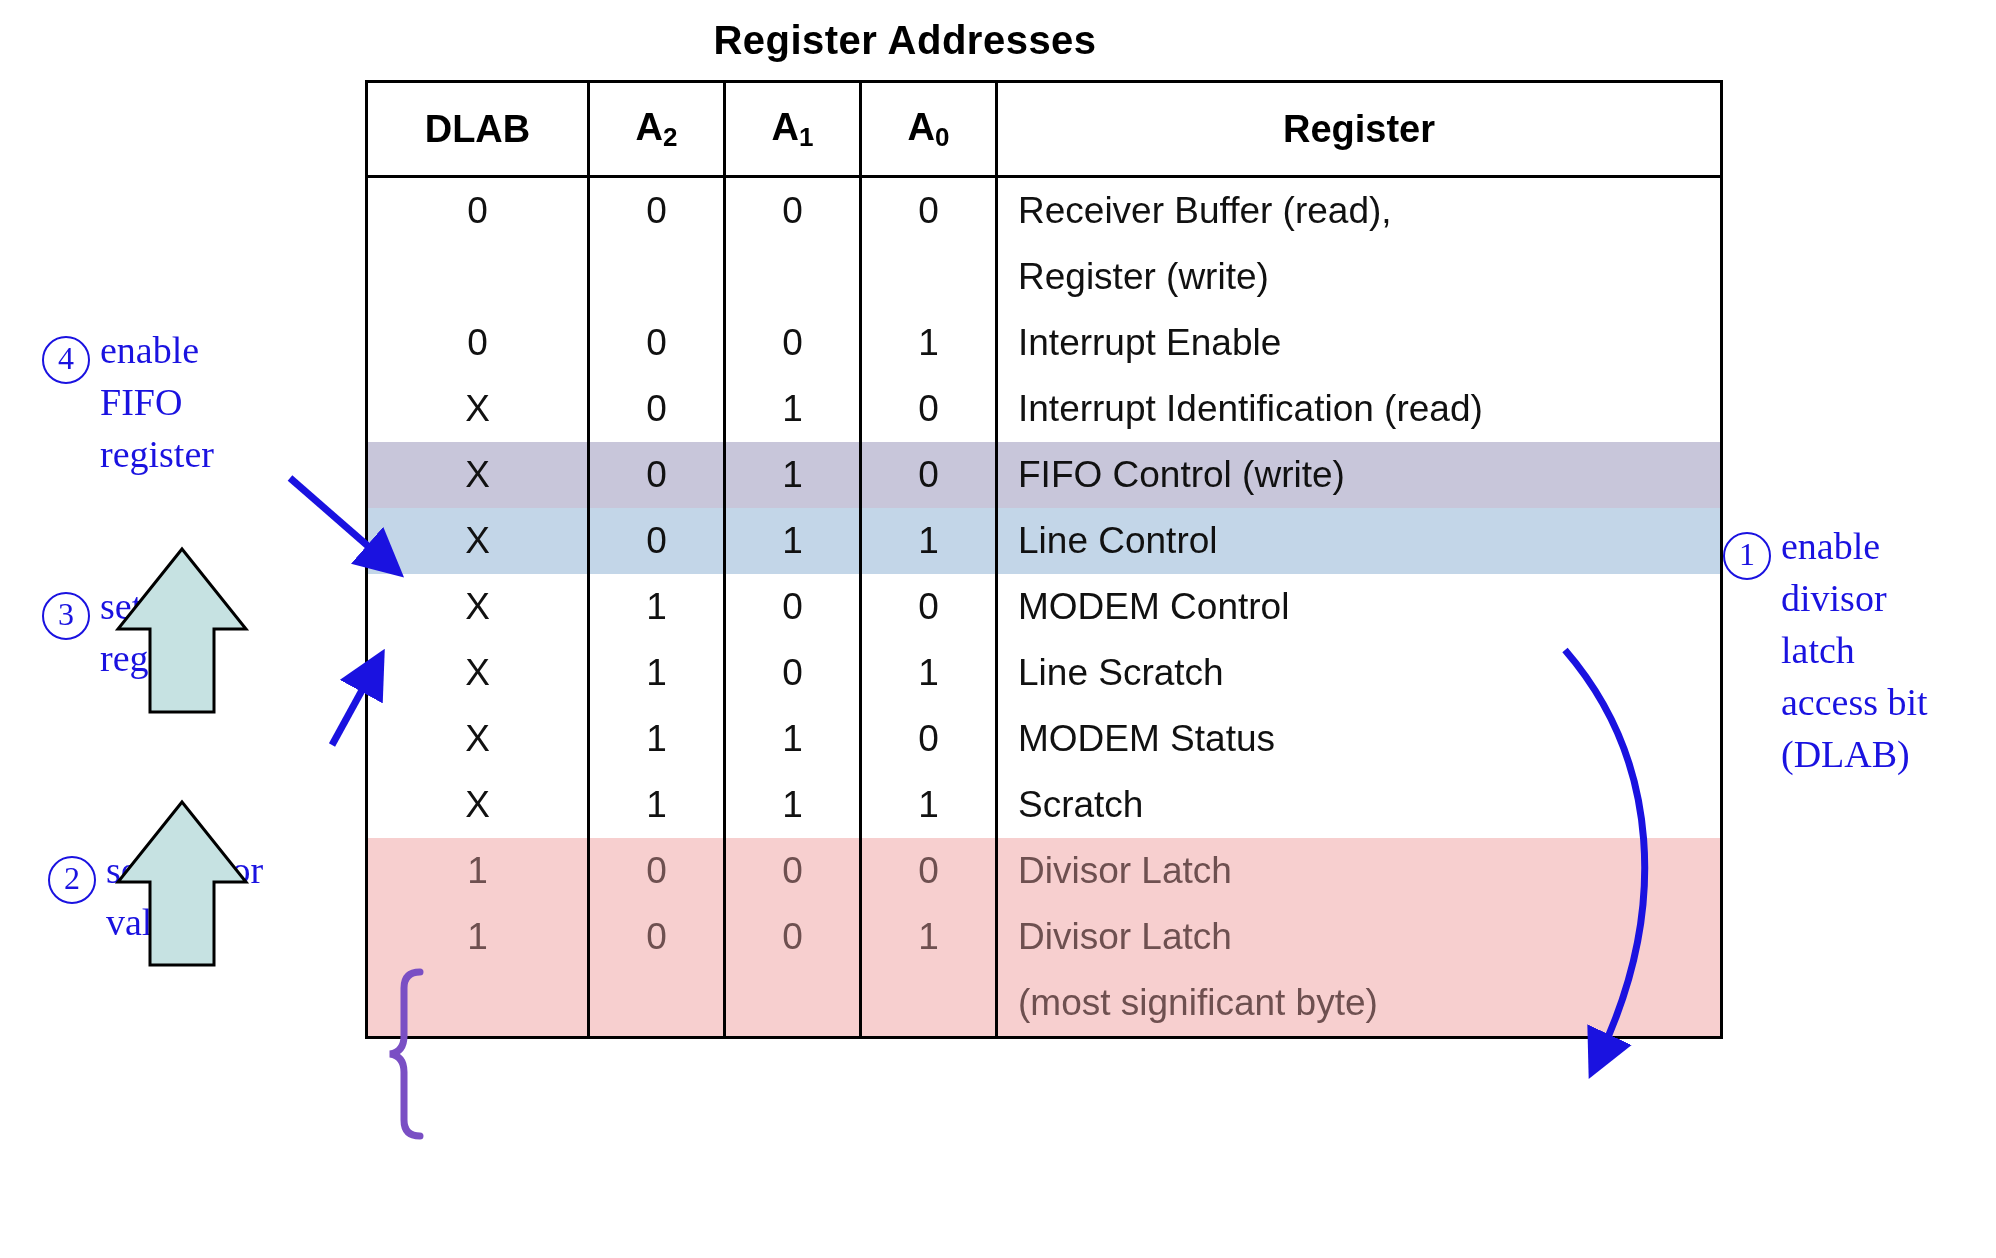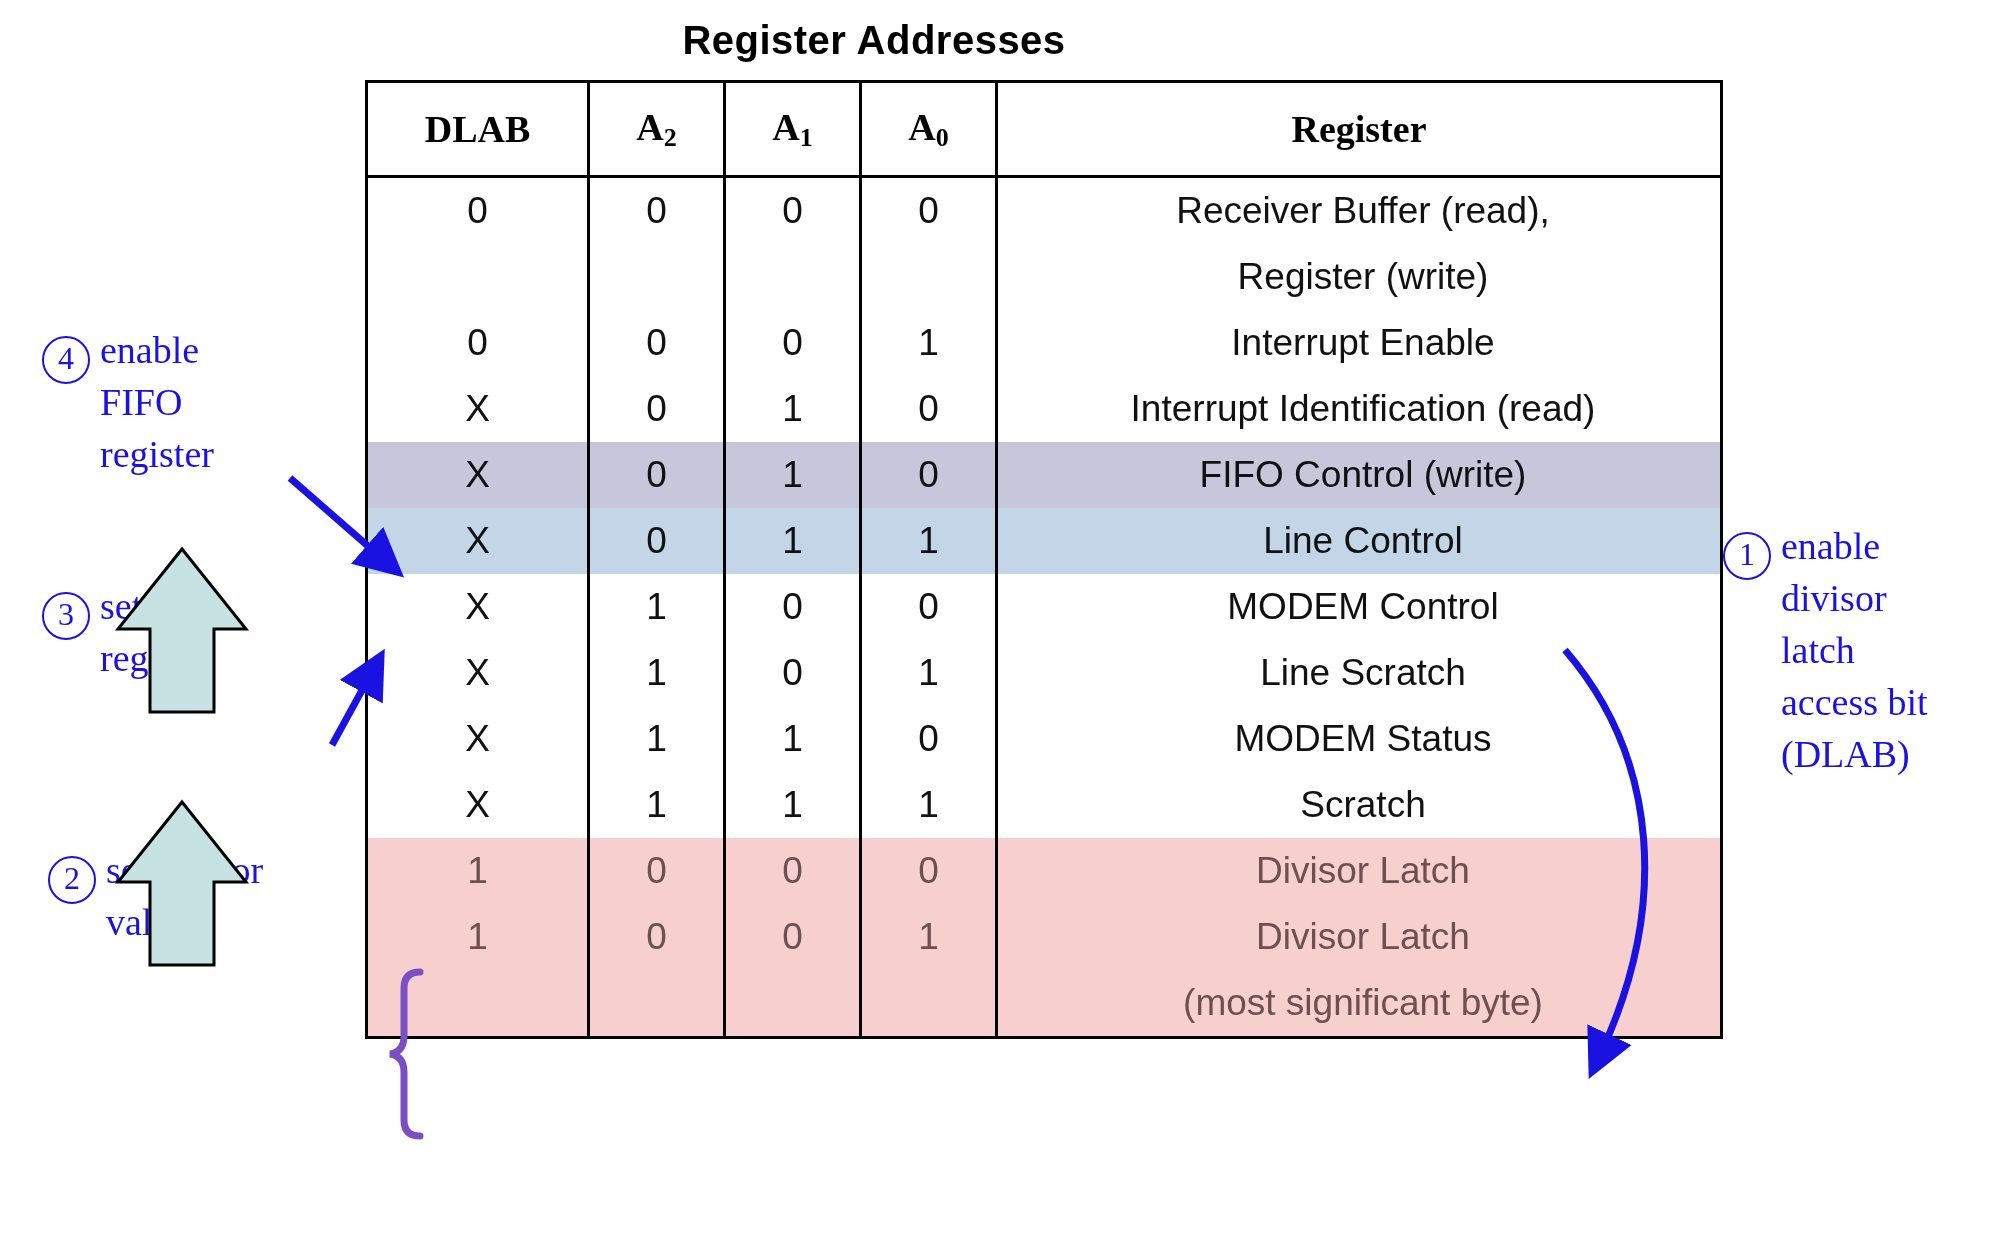--- a/index.html
+++ b/index.html
@@ -9,21 +9,21 @@
   body {
     width: 1996px; height: 1258px;
     position: relative;
     overflow: hidden;
     font-family: "Liberation Sans", sans-serif;
   }
 
   
   #title {
     position: absolute;
-    left: 344px;
+    left: 375px;
     top: 18px;
     width: 1060px;
     text-align: center;
     font-family: "Liberation Sans", sans-serif;
     font-weight: bold;
     font-size: 40px;
     color: #000000;
     letter-spacing: 0.5px;
   }
 
@@ -50,43 +50,43 @@
 
   table.reg th, table.reg td {
     border-left: 3px solid #000;
     border-right: 3px solid #000;
     padding: 0;
     vertical-align: middle;
   }
   table.reg thead th {
     border-bottom: 3px solid #000;
     height: 92px;
-    font-family: Liberation Serif, serif;
+    font-family: Liberation Sans, sans-serif;
     font-weight: bold;
     font-size: 38px;
     color: #000;
   }
   table.reg thead th.h-reg { font-size: 38px; }
   table.reg thead th sub {
     font-size: 26px;
     vertical-align: -6px;
   }
 
   table.reg tbody td {
     font-family: "Liberation Sans", sans-serif;
     font-weight: normal;
     font-size: 37px;
     color: #111;
     text-align: center;
     height: 66px;
     line-height: 66px;
   }
   table.reg tbody td.reg-name {
-    text-align: center;
-    padding-left: 8px;
+    text-align: left;
+    padding-left: 20px;
     white-space: nowrap;
   }
   
   table.reg tbody tr td { border-top: none; border-bottom: none; }
 
   
   .hl-fifo td { background: #c8c6da; }
   .hl-line td { background: #c3d6e8; }
   .hl-div  td { background: #f7cfcf; color: #6e5050 !important; }
   .hl-div td.reg-name { color: #6e5050; }

